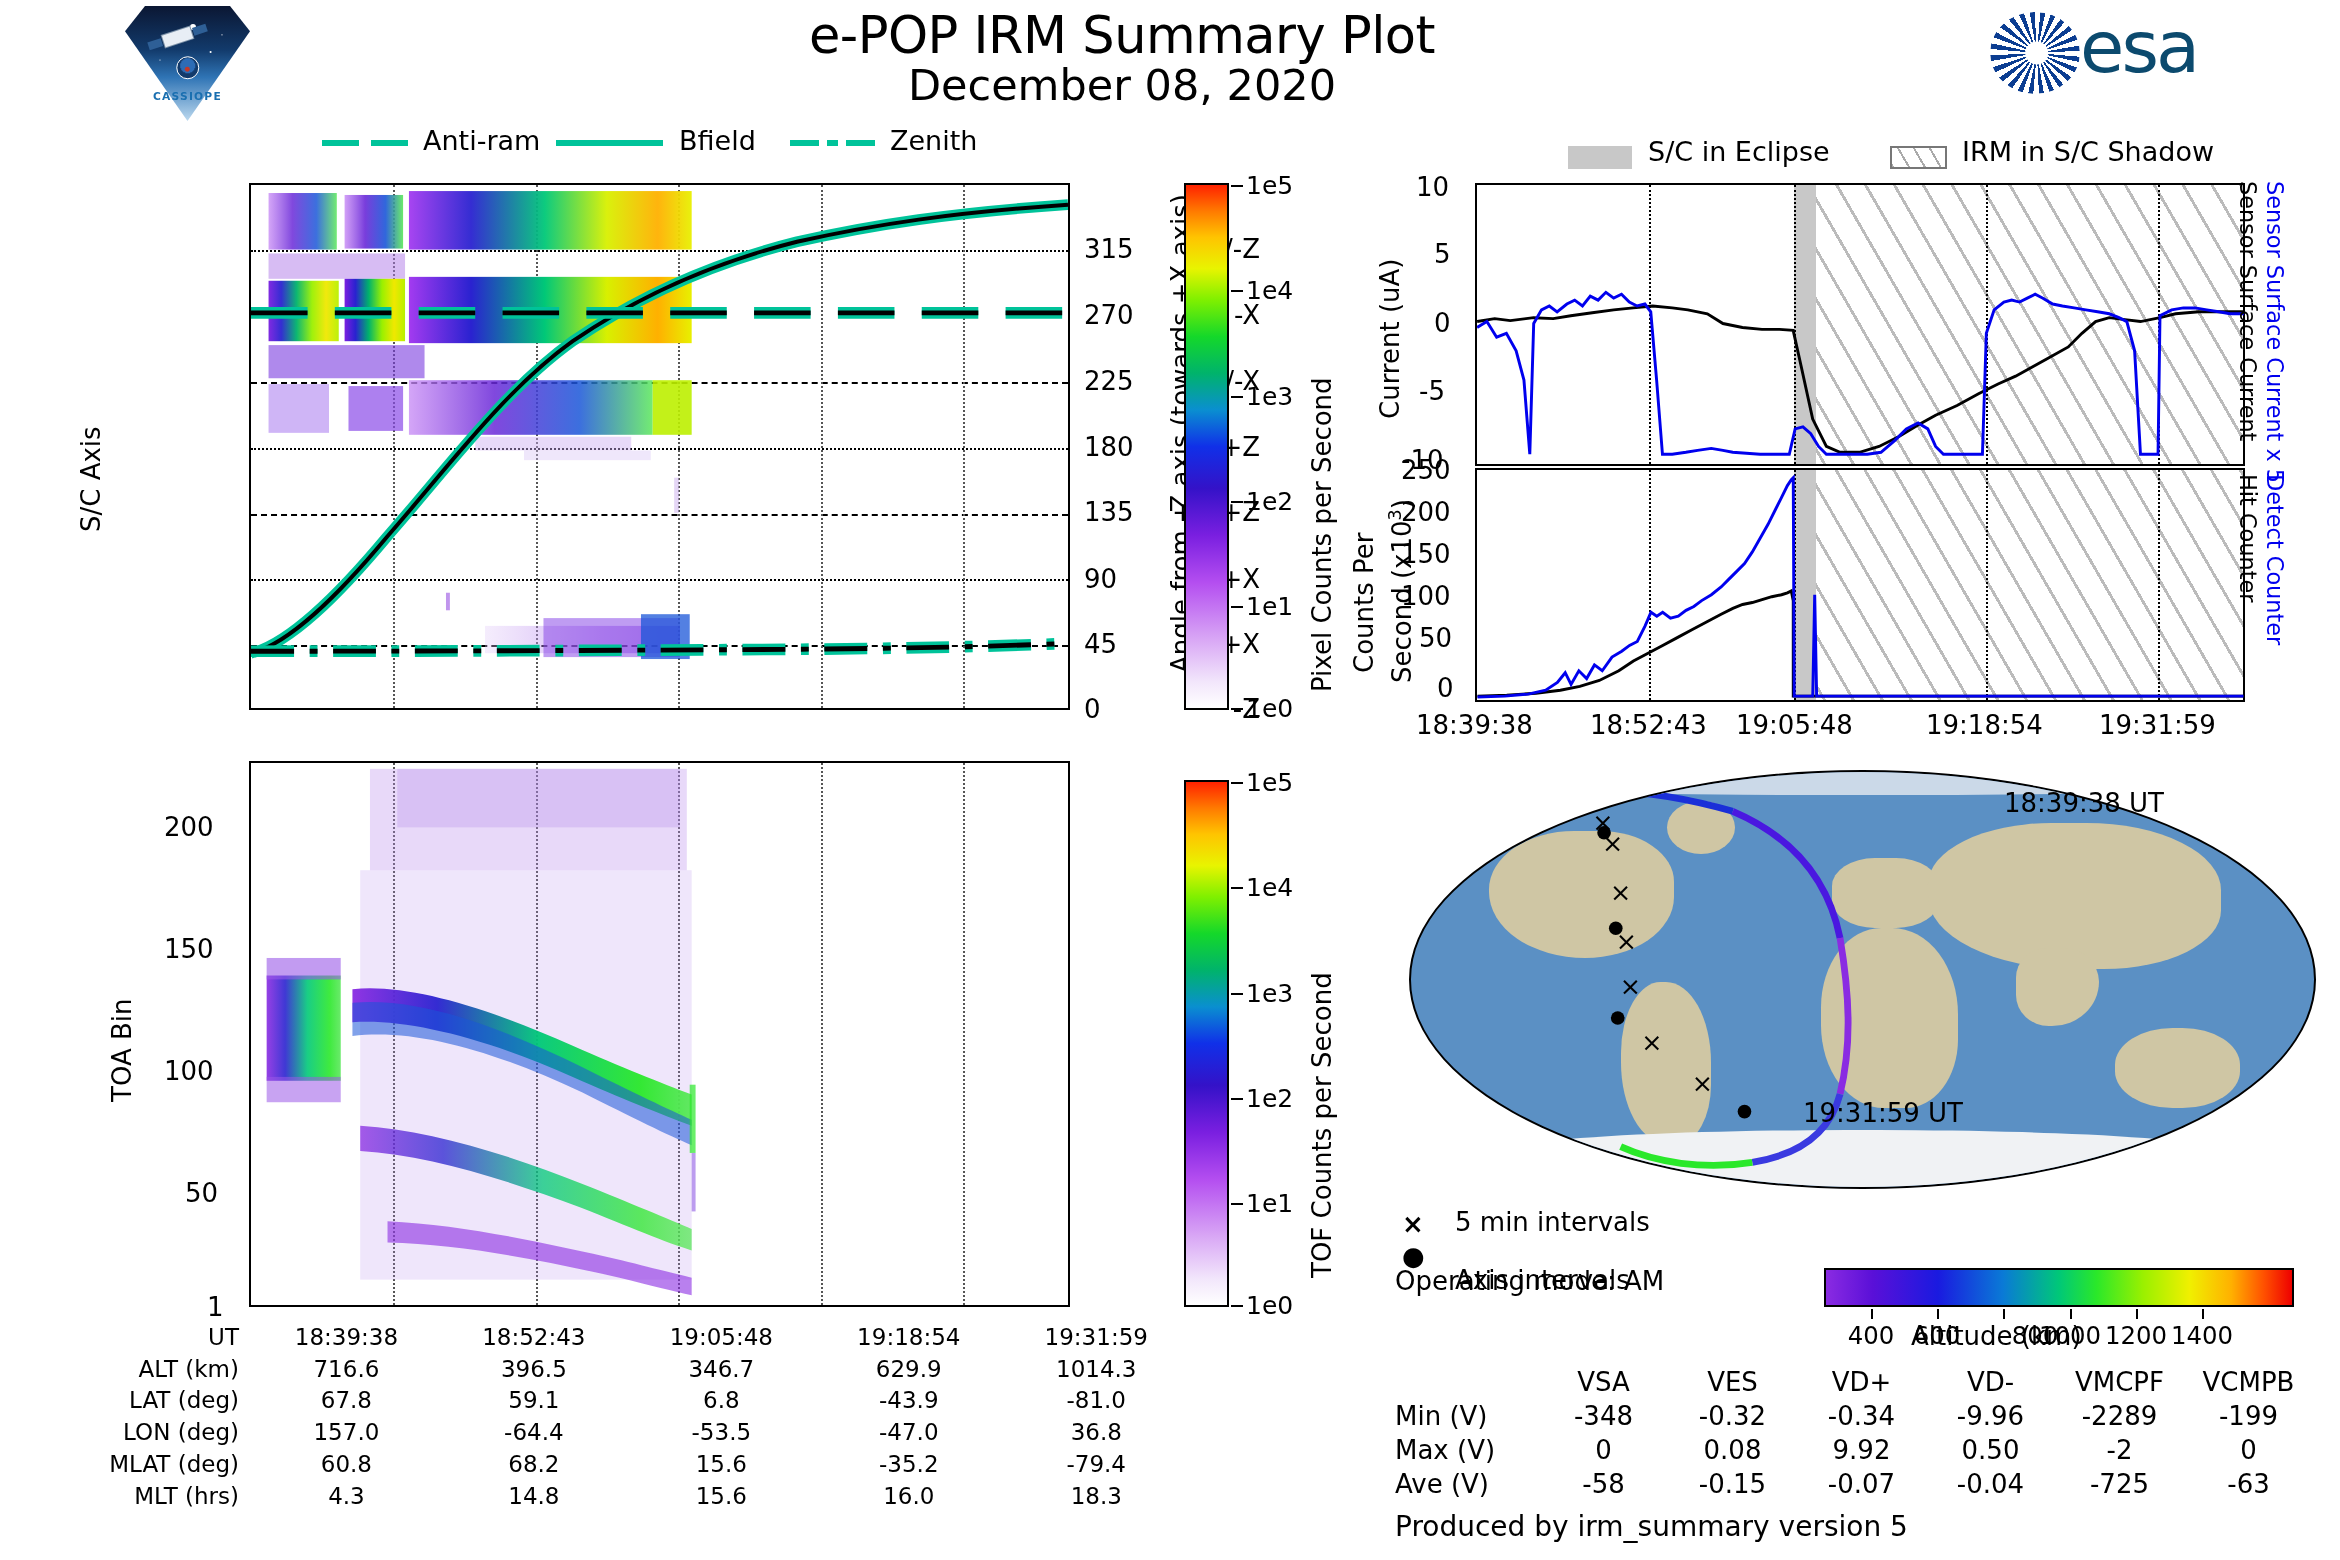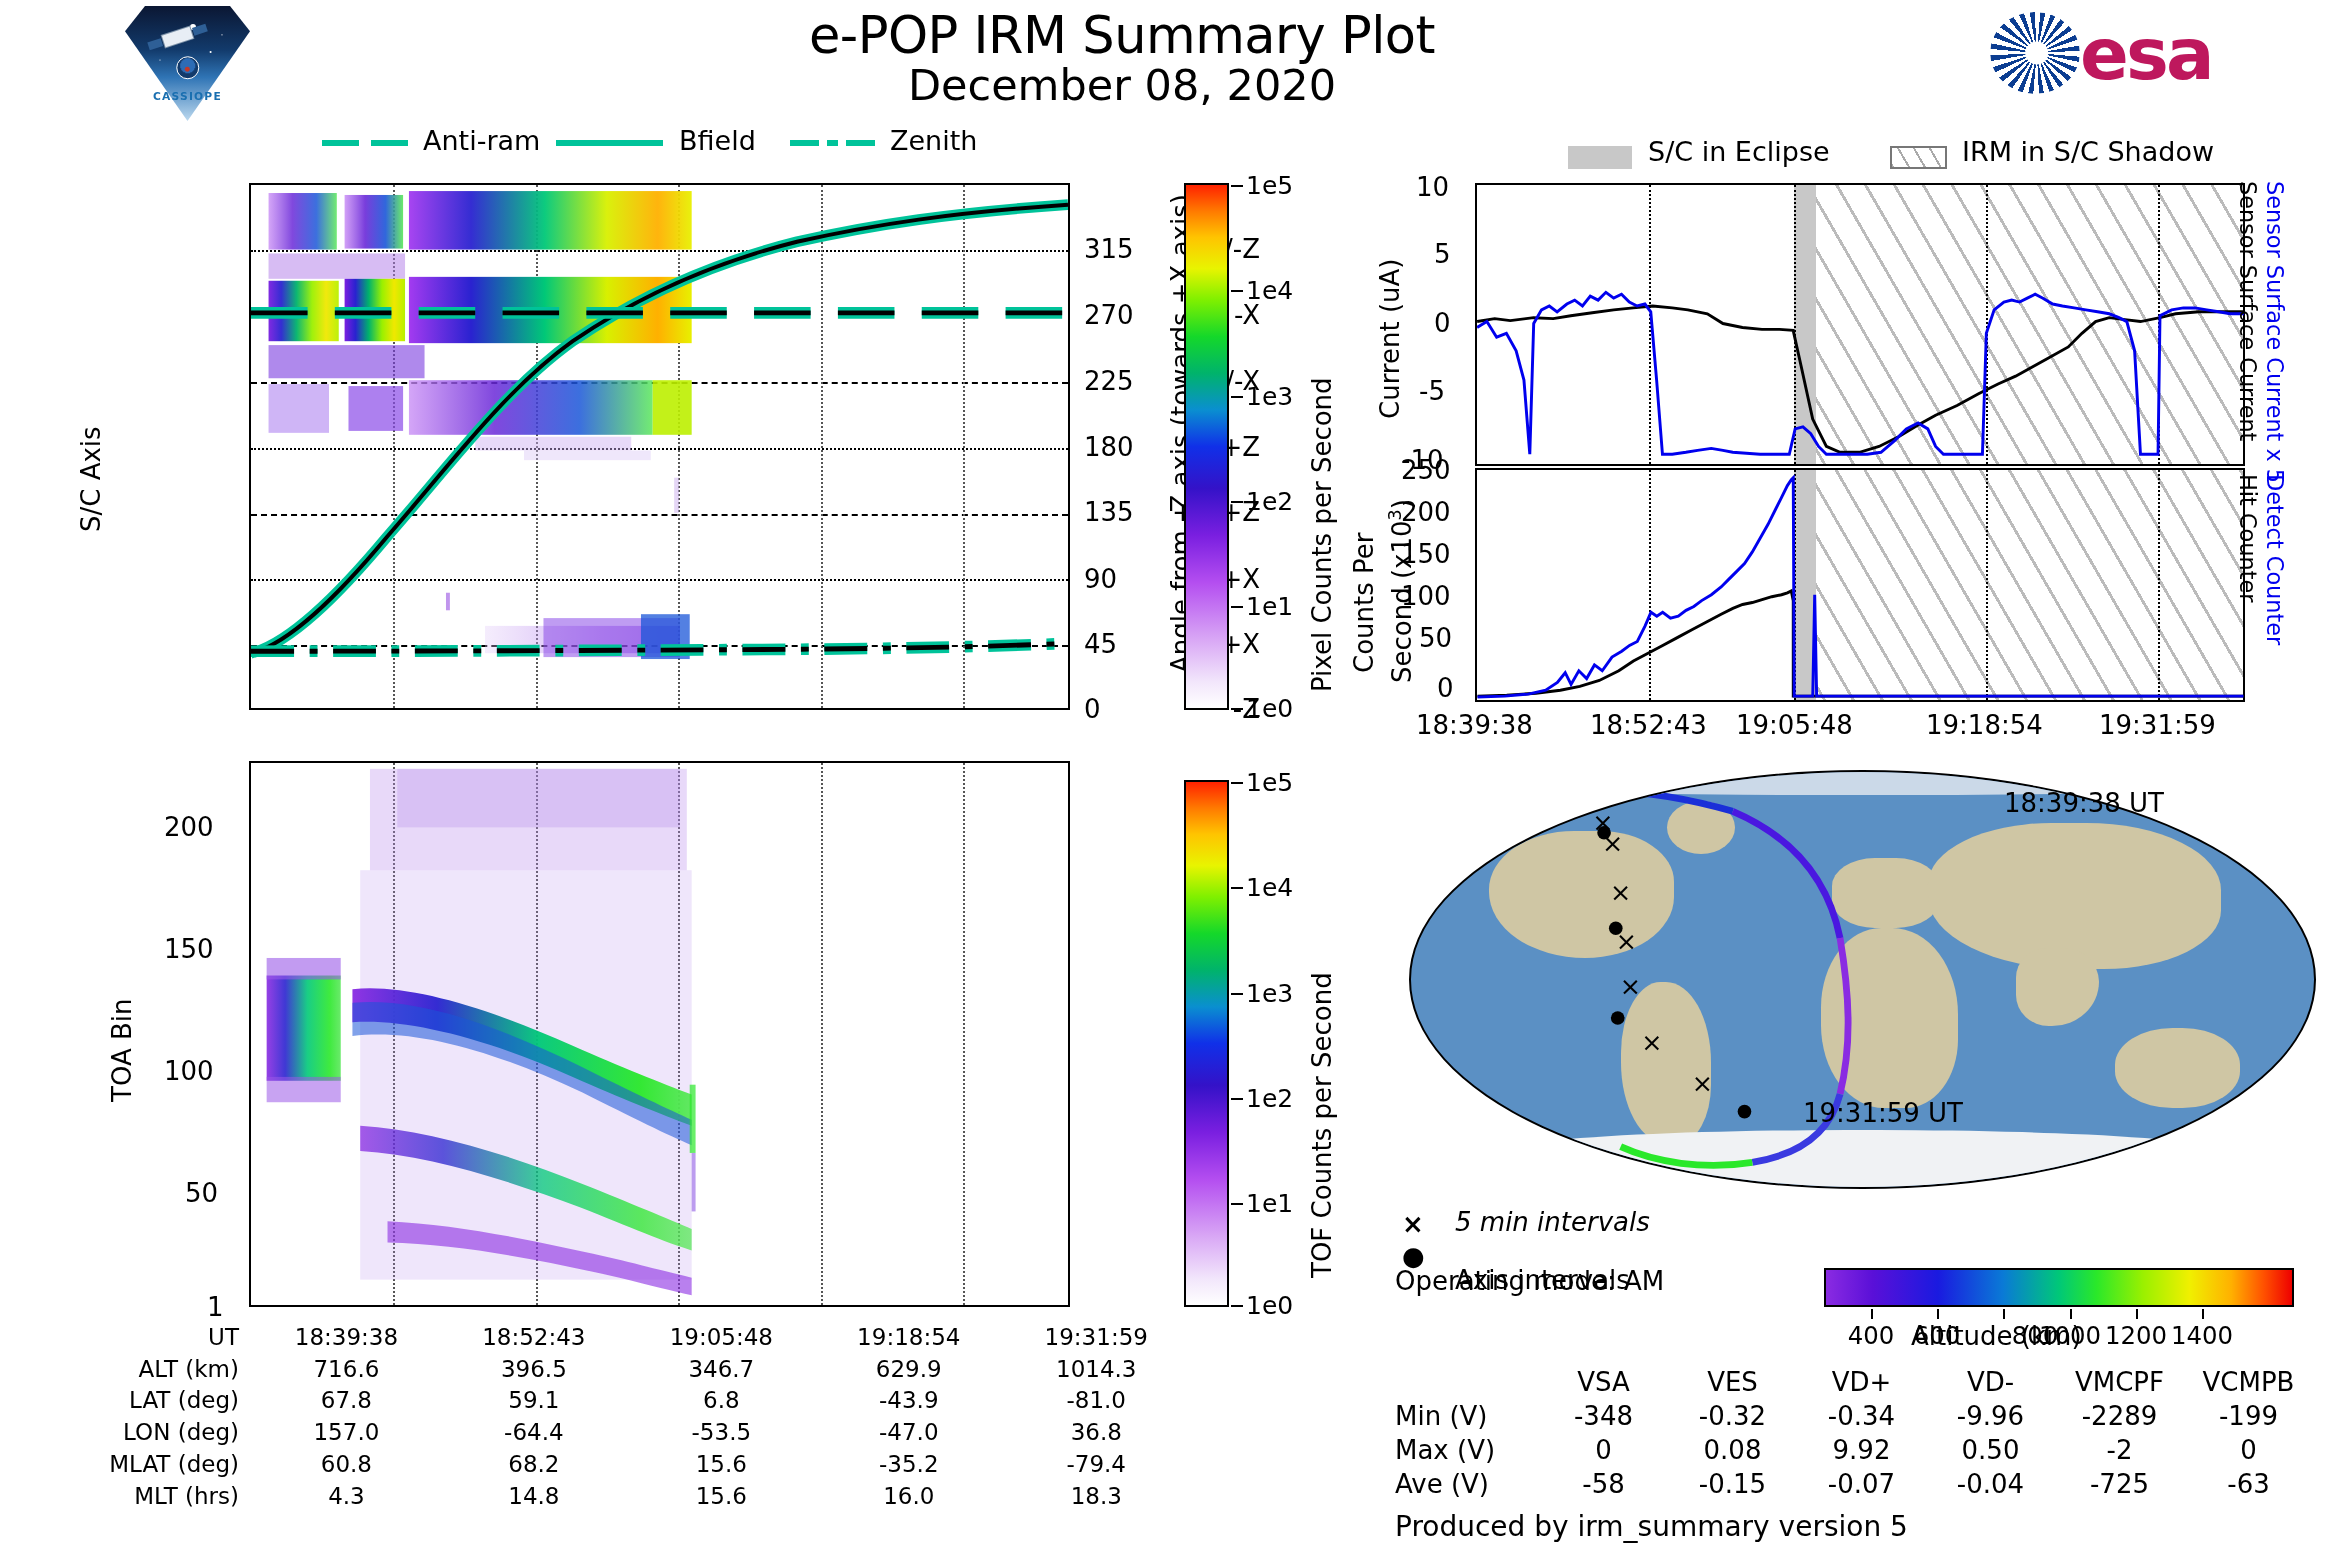--- a/index.html
+++ b/index.html
@@ -24,21 +24,21 @@
      background:radial-gradient(circle at 50% 40%,#2d6cb5 0 45%,#123a6b 46% 100%);border:1px solid #fff;}
   #cass-emb::after{content:"";position:absolute;left:50%;top:55%;transform:translate(-50%,-50%);width:4.9px;height:4.9px;background:#c0392b;border-radius:50%;}
   #cass-txt{position:absolute;left:0;right:0;bottom:17.6px;text-align:center;font-size:10.7px;font-weight:bold;letter-spacing:1.2px;color:#1a6fb0;}
 
   
   #esa{left:1990px;top:7.8px;width:322px;height:90px;color:#0b3d91;}
   #esa-swirl{position:absolute;left:0;top:3.9px;width:90px;height:82px;border-radius:50%;
      background:repeating-conic-gradient(from 200deg at 52% 50%, #0b3d91 0deg 7deg, #ffffff 7deg 15deg);
      -webkit-mask:radial-gradient(circle at 52% 50%, transparent 0 18%, #000 19% 100%);
              mask:radial-gradient(circle at 52% 50%, transparent 0 18%, #000 19% 100%);}
-  #esa-word{position:absolute;left:90px;top:7px;font-size:72px;font-weight:bold;letter-spacing:-2.9px;color:#be185d;line-height:78px;}
+  #esa-word{position:absolute;left:90px;top:0;font-size:72px;font-weight:normal;letter-spacing:-2.9px;color:#0c4a6e;line-height:78px;}
 
   
   .frame{border:2px solid #000;background:#fff;box-sizing:border-box;}
   .tick-lbl{font-size:26px;text-align:right;}
   .ax-title{font-size:26px;}
 
   
   #panelA{left:249px;top:183px;width:821px;height:527px;}
   .gridline-dot{position:absolute;left:0;right:0;height:0;border-top:2.9px dotted #000;}
   .gridline-dash{position:absolute;left:0;right:0;height:0;border-top:2.9px dashed #000;}
@@ -489,21 +489,21 @@
         <circle cx="212" cy="252" r="7"></circle>
         <circle cx="342" cy="348" r="7"></circle>
       </g>
     </svg>
   </div>
   <div class="abs" style="left:595px;top:17.6px;font-size:26px;white-space:nowrap;">18:39:38 UT</div>
   <div class="abs" style="left:394px;top:328px;font-size:26px;white-space:nowrap;">19:31:59 UT</div>
 </div>
 
 <div class="maplg" style="left:1402px;top:1209px;font-weight:bold;">×</div>
-<div class="maplg" style="left:1455px;top:1207px;font-style:italic;">5 min intervals</div>
+<div class="maplg" style="left:1455px;top:1207px;">5 min intervals</div>
 <div class="maplg" style="left:1402px;top:1241px;">●</div>
 <div class="maplg" style="left:1455px;top:1241px;margin-top:24px;">Axis intervals</div>
 <div class="abs" id="opmode">Operating mode: AM</div>
 
 <div class="abs" id="mapcbar">
   <div class="mcb-t" style="left:45px;"></div>
   <div class="mcb-t" style="left:111px;"></div>
   <div class="mcb-t" style="left:177px;"></div>
   <div class="mcb-t" style="left:244px;"></div>
   <div class="mcb-t" style="left:310px;"></div>

